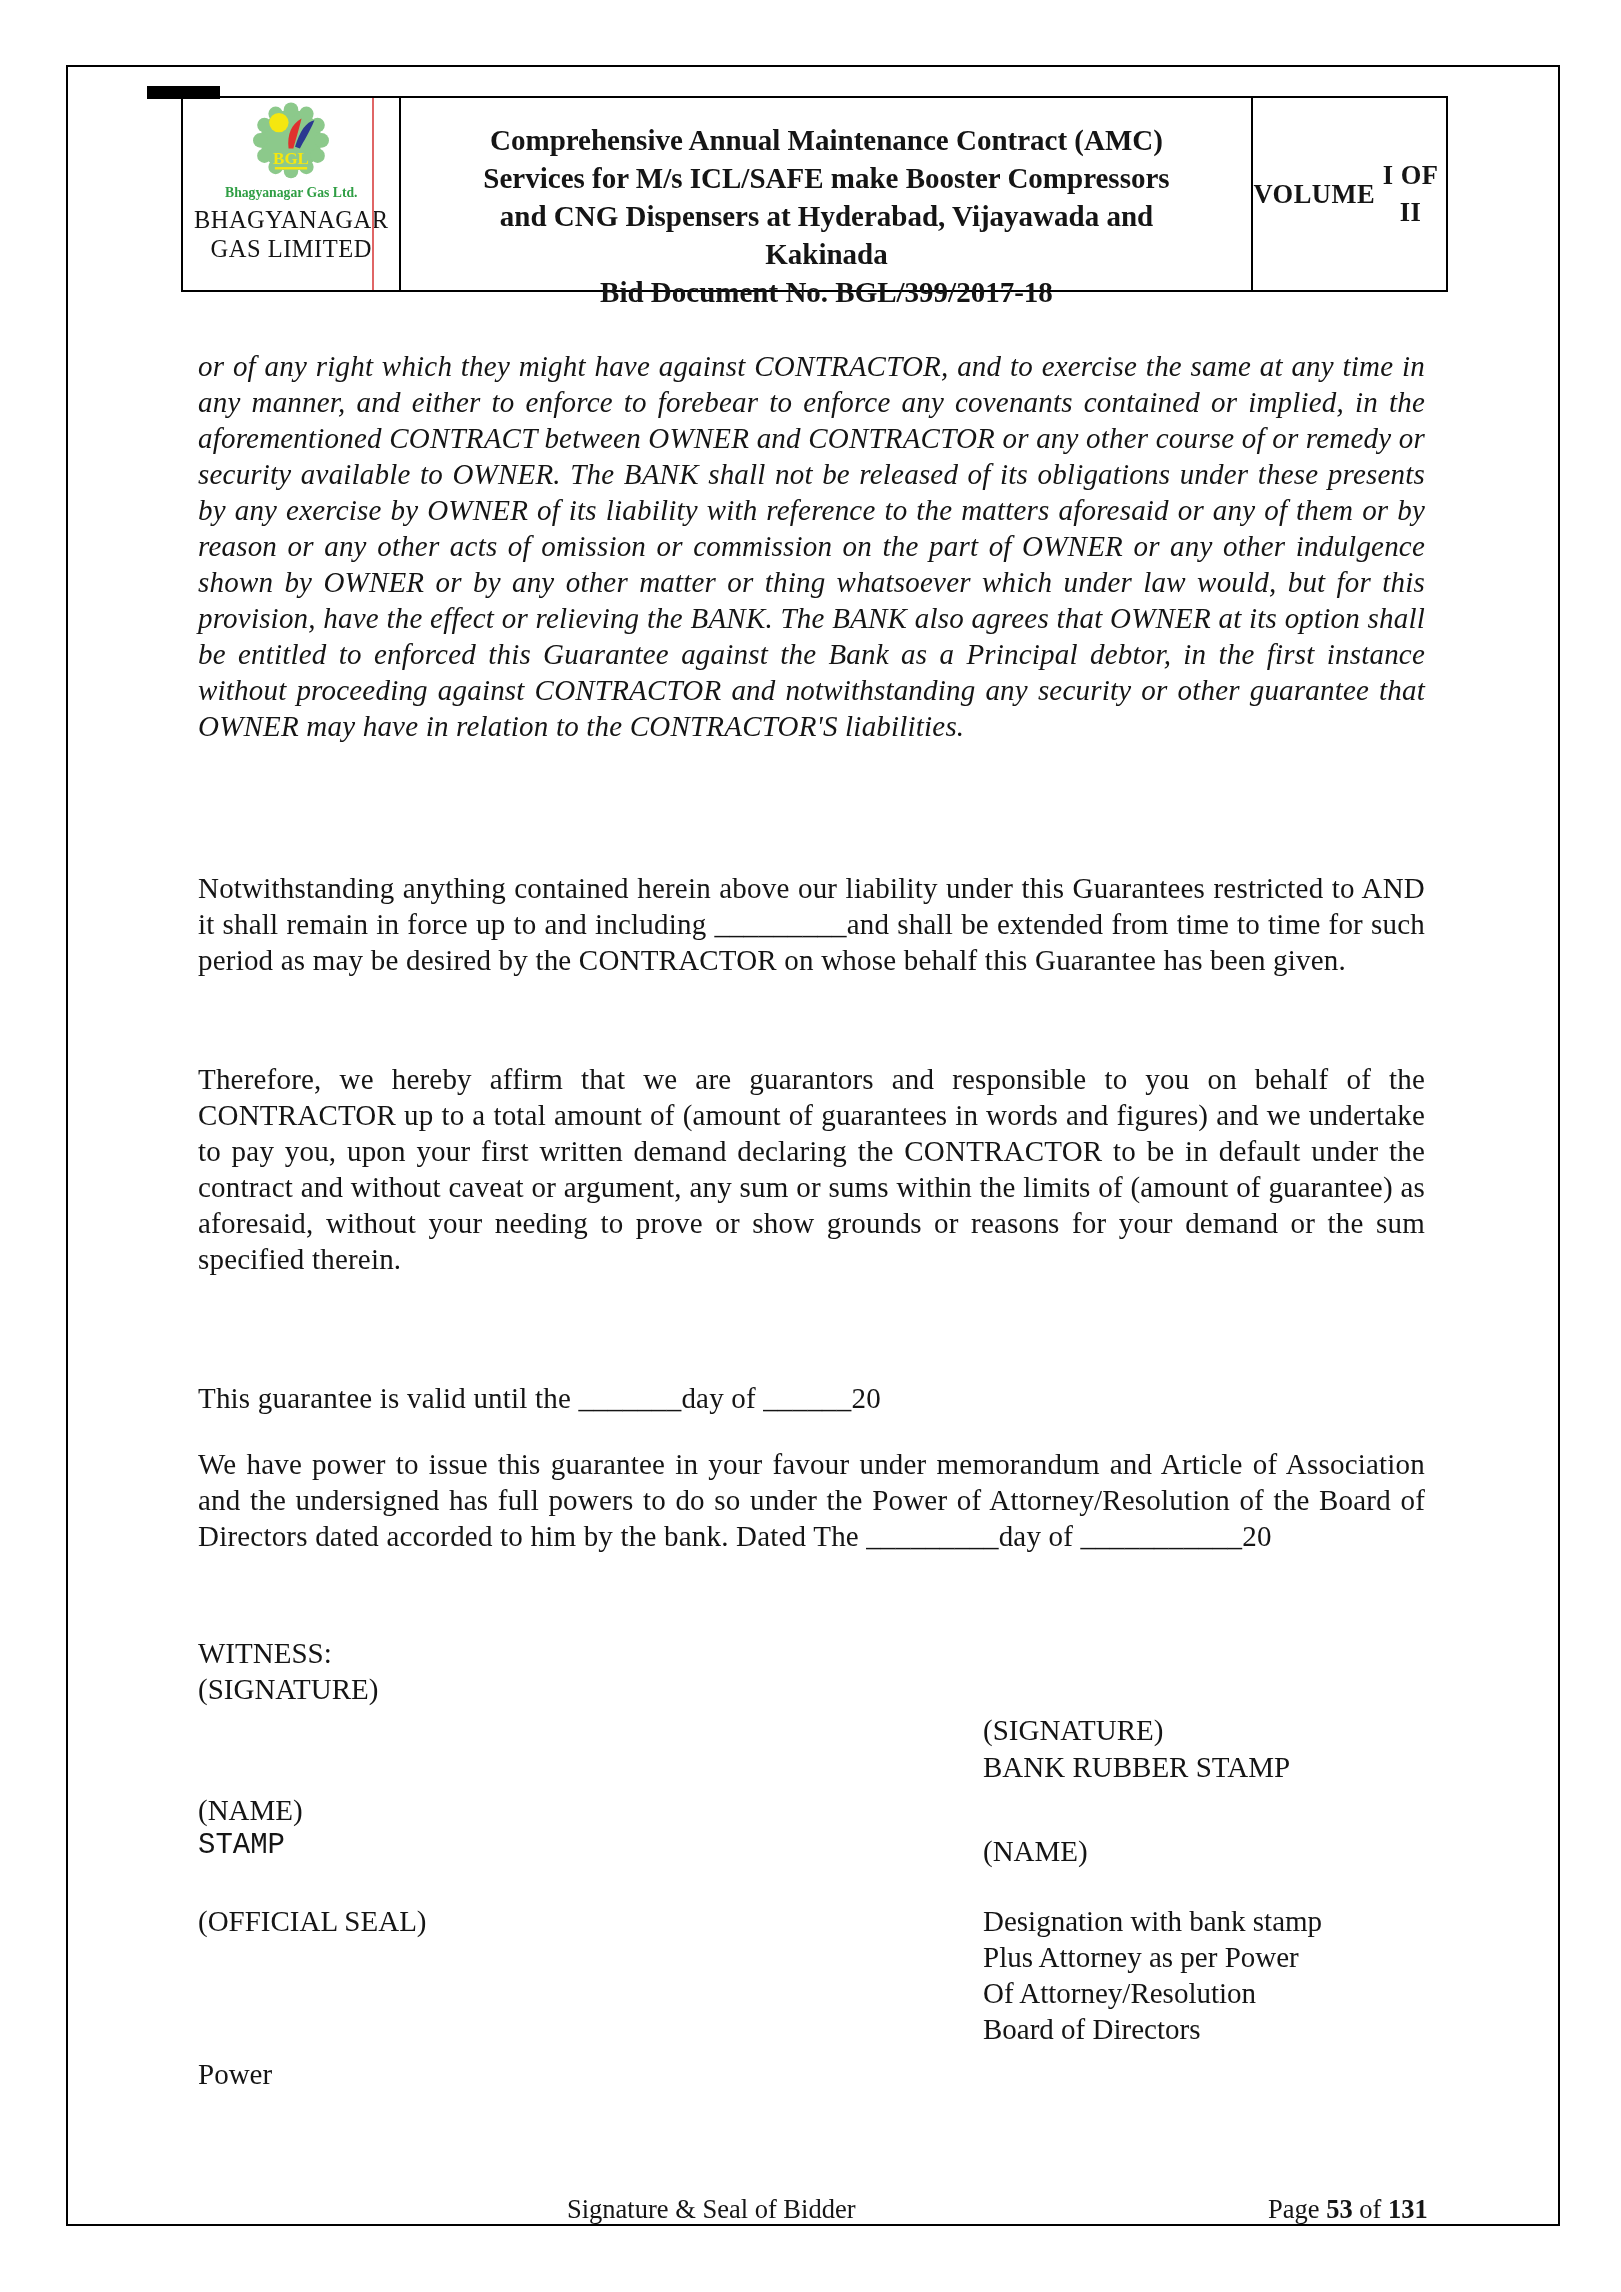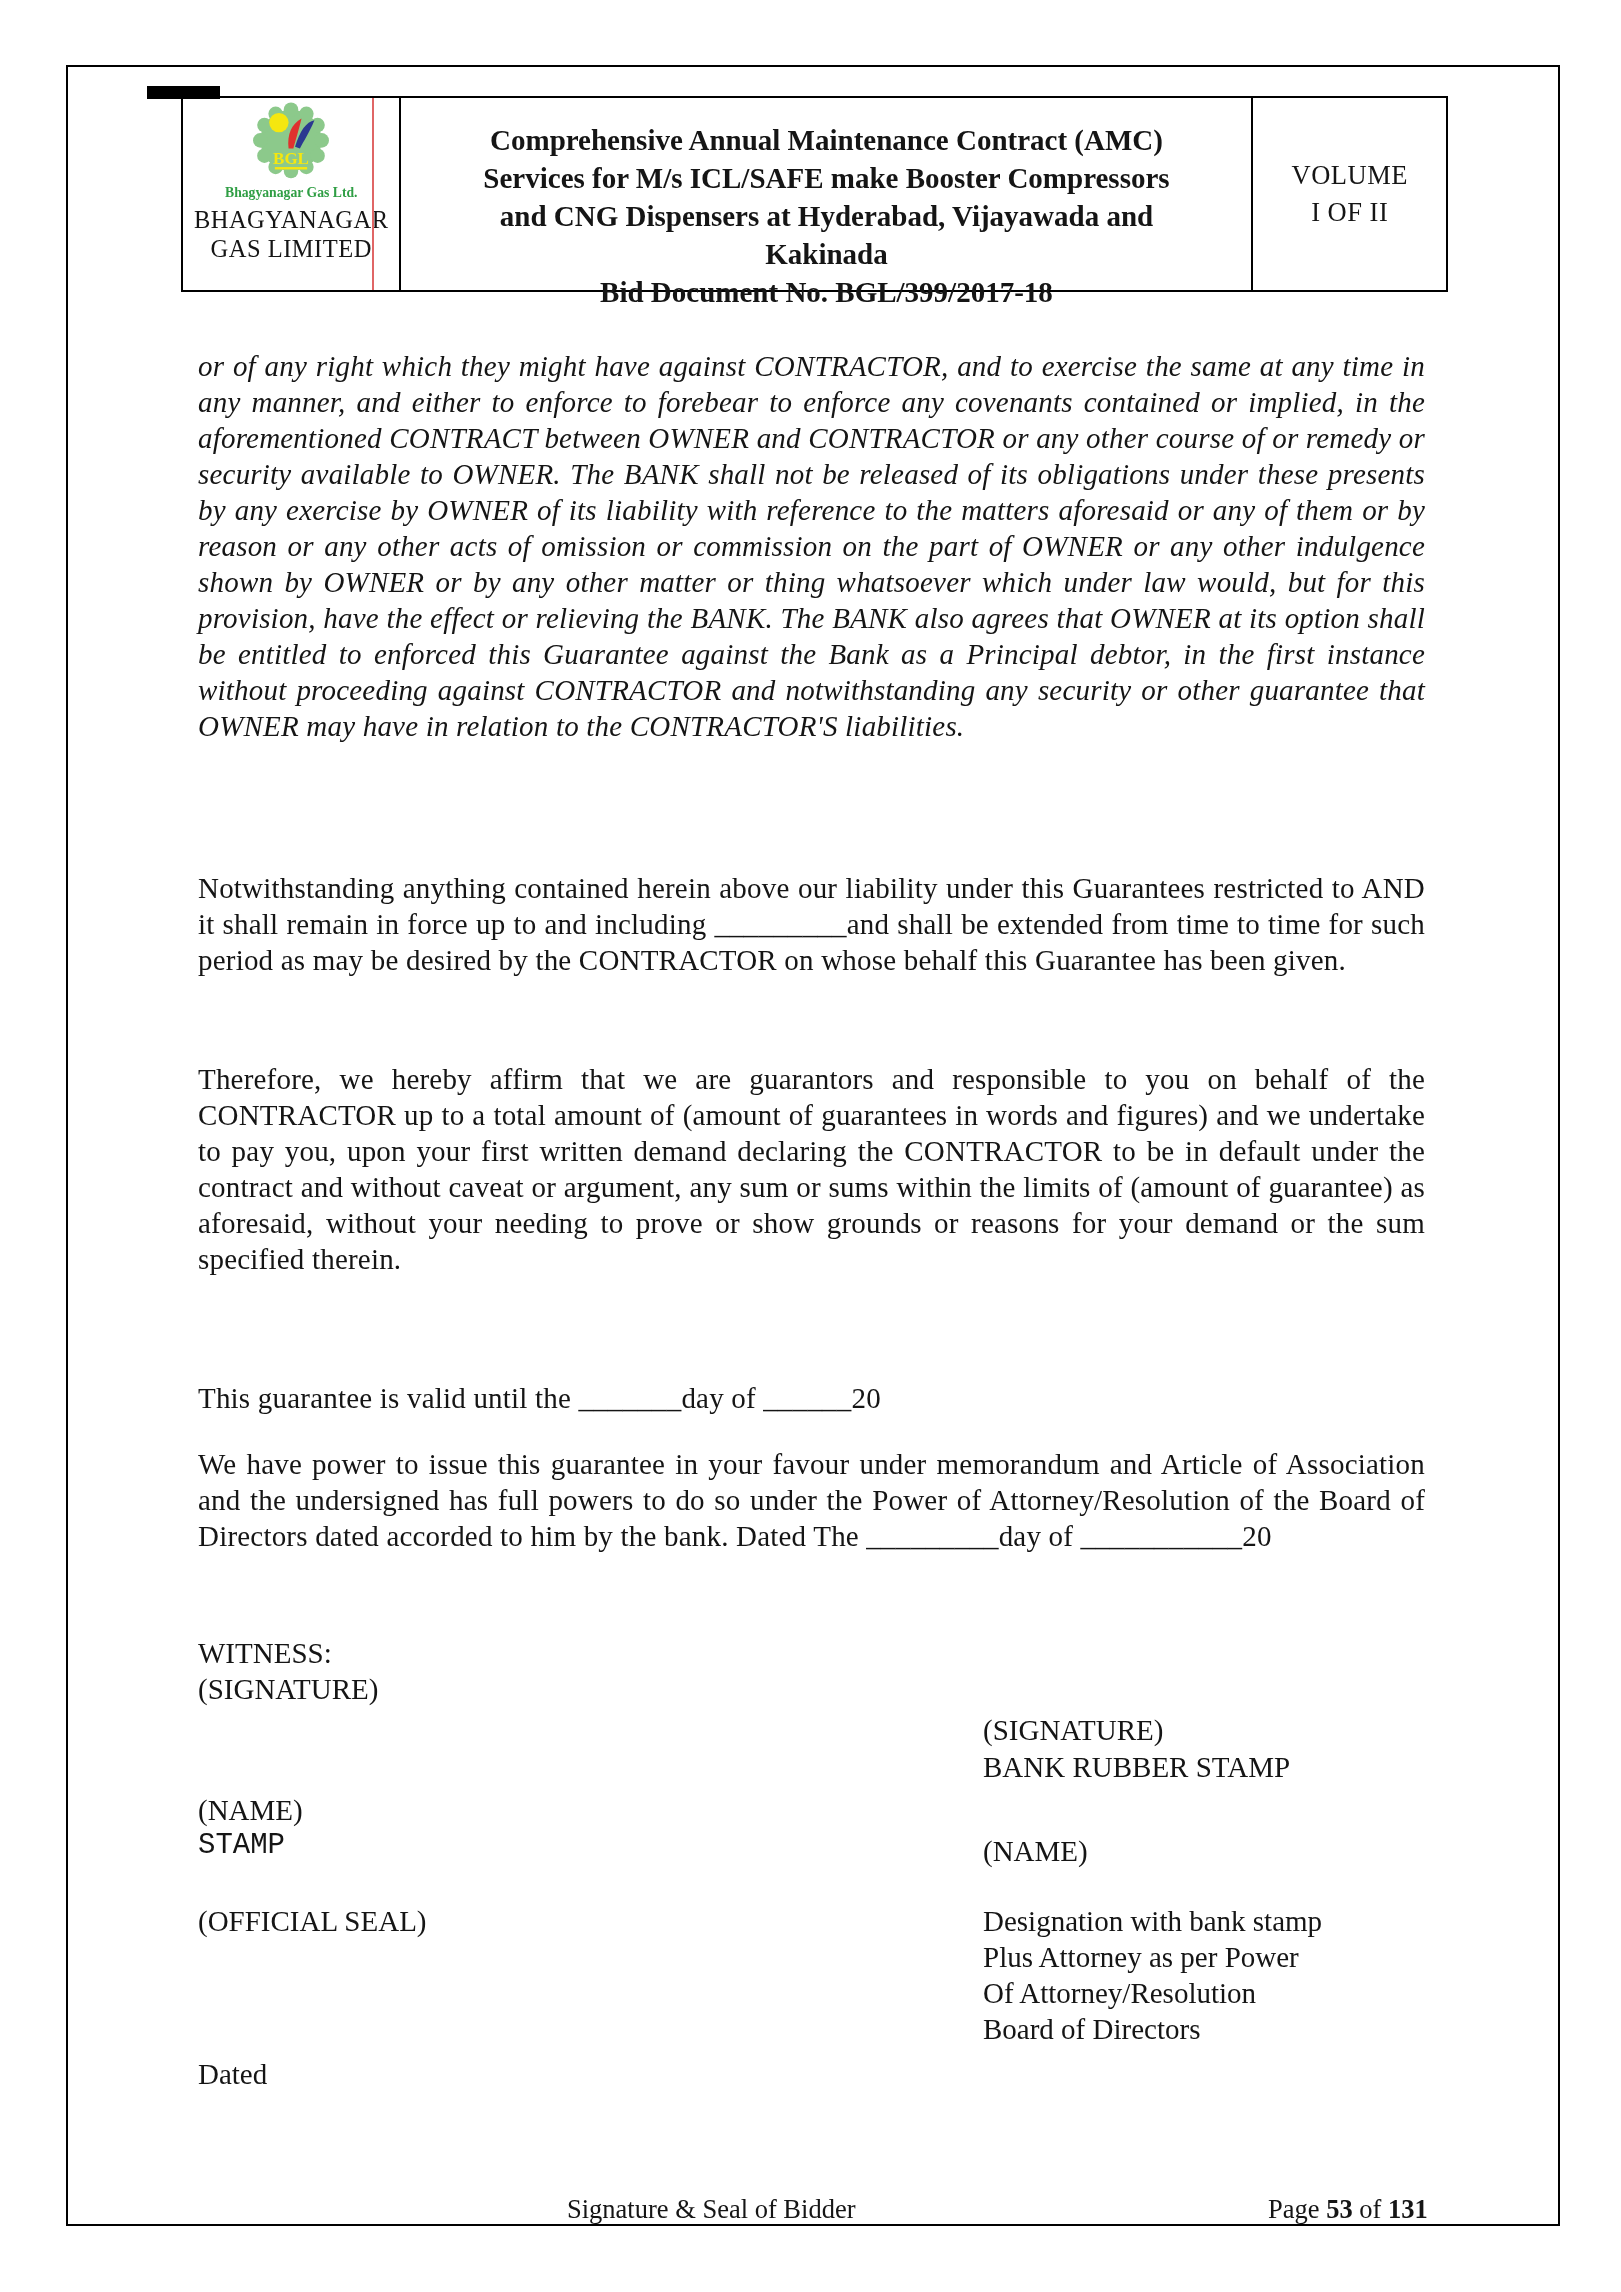--- a/index.html
+++ b/index.html
@@ -19,22 +19,22 @@
   
   .header-table {
     position:absolute; left:181px; top:96px; width:1267px; height:196px;
     display:flex; border:2px solid #000;
   }
   .cell { position:relative; height:100%; }
   .cell-logo  { width:219px; border-right:2px solid #000;
                 display:flex; flex-direction:column; align-items:center; padding-top:2px; }
   .cell-title { width:854px; border-right:2px solid #000;
                 display:flex; flex-direction:column; align-items:center; padding-top:23px; }
-  .cell-volume{ width:193px; display:flex; flex-direction:column;
-                align-items:center; justify-content:center; }
+  .cell-volume{ width:193px; display:flex; flex-direction:row;
+                align-items:center; justify-content:center;font-weight:bold; }
   .logo-redline { position:absolute; left:189px; top:0; bottom:0; width:2px; background:#e06666; }
   .logo-svg { width:98px; height:84px; display:block; }
   .logo-svg text { font-family:"Liberation Serif","DejaVu Serif",serif; }
   .logo-caption { font-size:13.7px; font-weight:bold; color:#2f9e44; margin-top:1px; }
   .company-name { font-size:24.5px; line-height:29px; text-align:center; margin-top:3.9px; letter-spacing:0.5px; }
   .title-line { font-size:29px; font-weight:bold; line-height:38px; text-align:center; }
   .volume-line { font-size:26.5px; line-height:37px; letter-spacing:0.5px; text-align:center; }
   
   .para {
     position:absolute; left:198px; width:1227px;
@@ -129,20 +129,20 @@
   <div class="sig sig-name-left">(NAME)</div>
   <div class="sig sig-stamp-left">STAMP</div>
   <div class="sig sig-name-right">(NAME)</div>
   <div class="sig sig-seal-left">(OFFICIAL SEAL)</div>
   <div class="sig sig-designation">
     <div>Designation with bank stamp</div>
     <div>Plus Attorney as per Power</div>
     <div>Of Attorney/Resolution</div>
     <div>Board  of Directors</div>
   </div>
-  <div class="sig sig-date">Dated</div>
+  <div class="sig sig-date">Power</div>
 
   <div class="footer-left">Signature &amp; Seal of Bidder</div>
   <div class="footer-right">
     <span>Page </span><span class="bold">53</span><span> of </span><span class="bold">131</span>
   </div>
 </div>
 
 
 </body></html>

